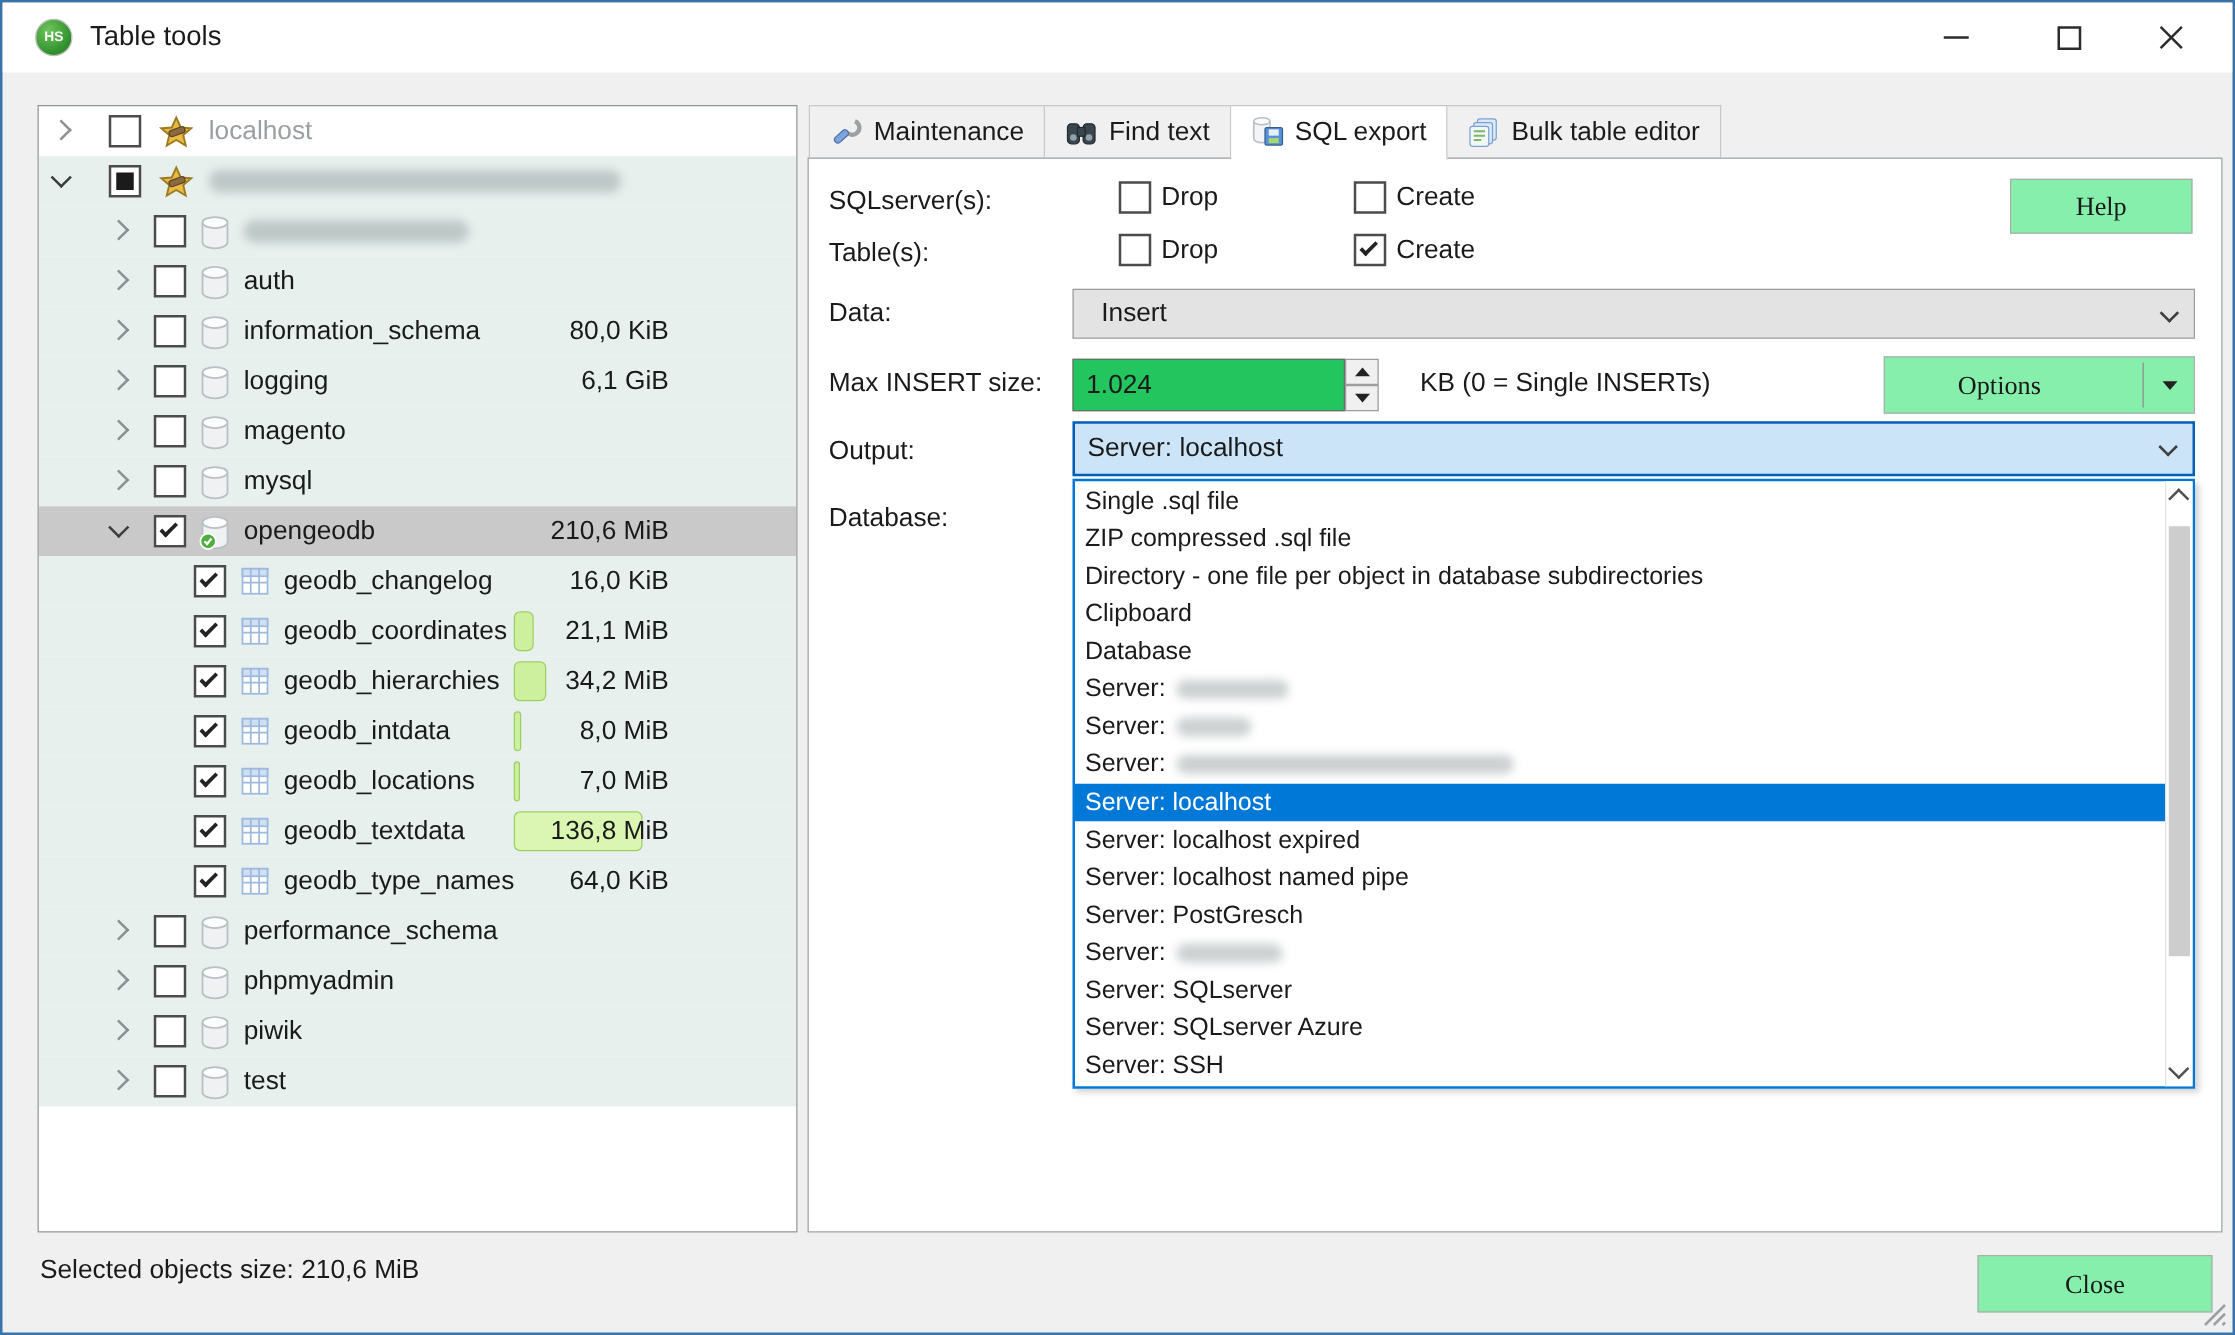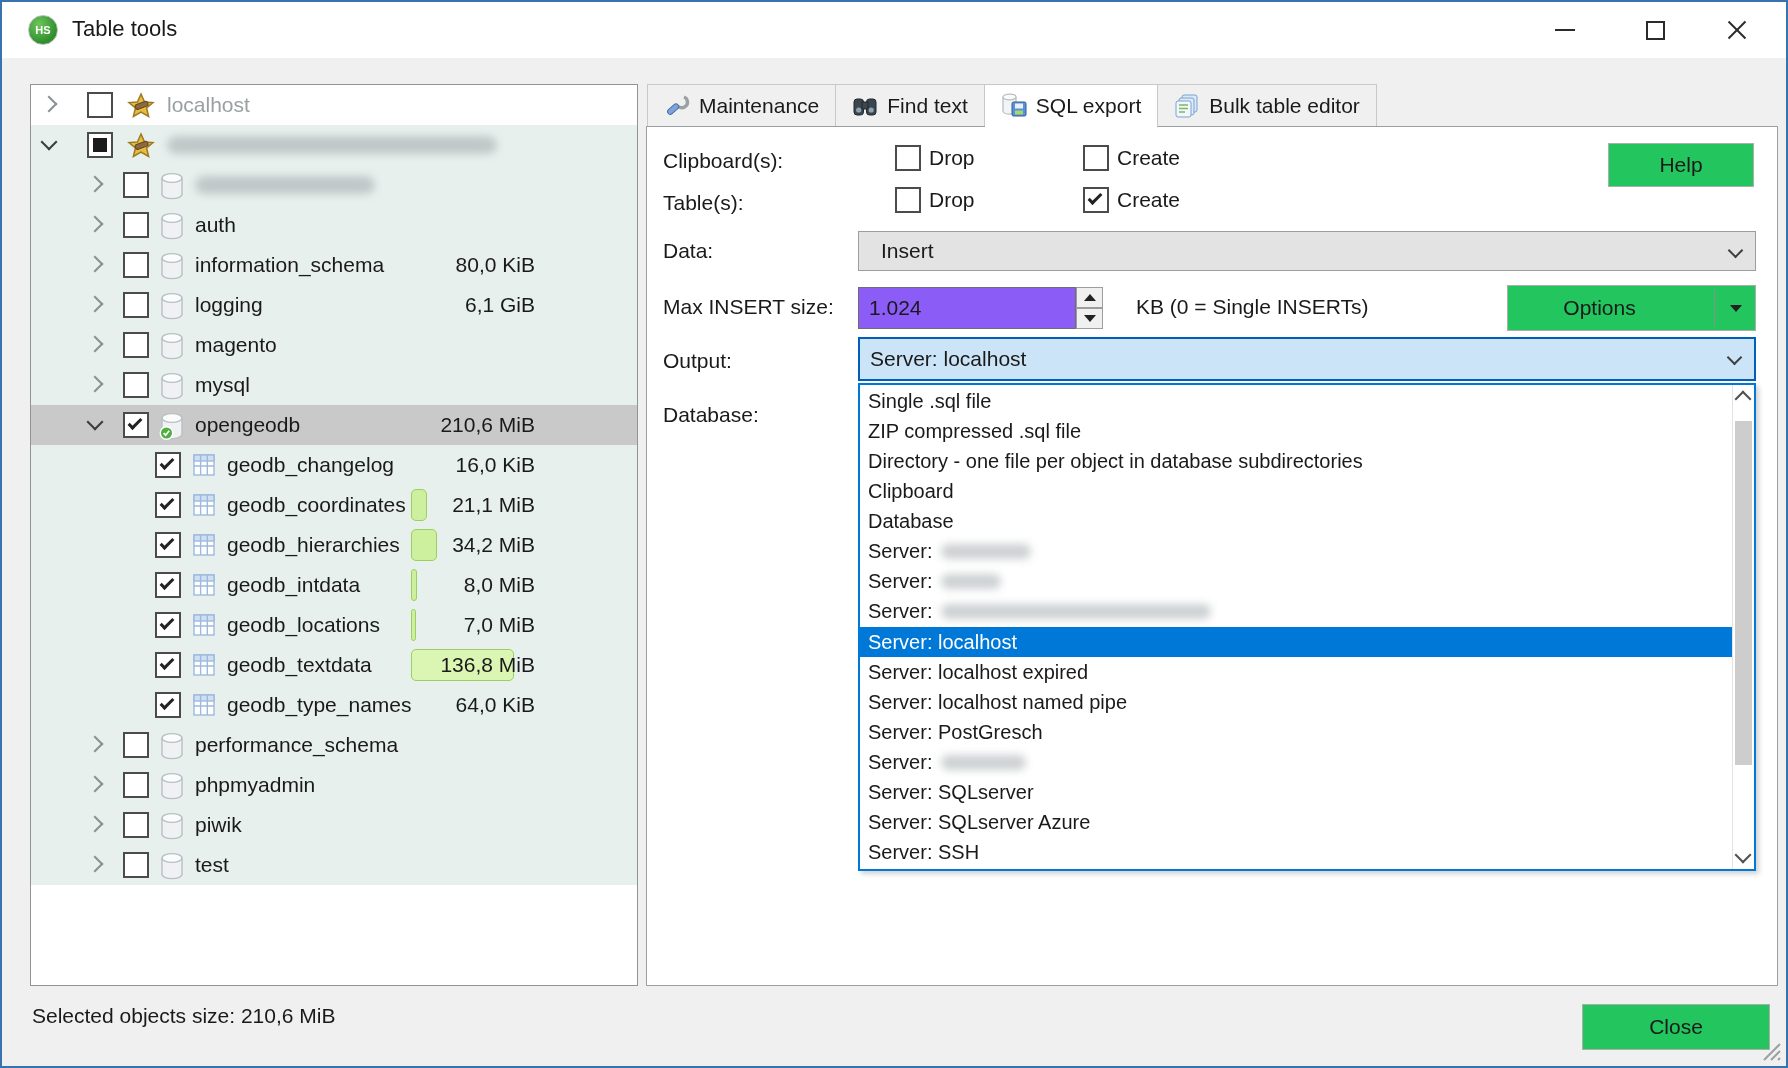--- a/index.html
+++ b/index.html
@@ -55,30 +55,30 @@
          background:#f0f0f0; border:1px solid #c8c8c8; border-left:none; height:43px; }
   .tab:first-child { border-left:1px solid #c8c8c8; }
   .tab.active { background:#ffffff; border-bottom:1px solid #ffffff; height:44px; position:relative; z-index:3; }
   .tab .ticon { width:26px; height:26px; flex:0 0 auto; }
 
   
   .right-panel { position:absolute; left:644px; top:124px; width:1132px; height:860px;
                  background:#ffffff; border:1px solid #9a9fa3; }
   .flabel { position:absolute; left:16px; font-size:21px; white-space:nowrap; }
   .fcheck { position:absolute; display:flex; align-items:center; gap:8px; font-size:21px;margin-left:36px; }
-  .btn { background:#22c55e; border:1px solid #adadad; font-size:21px; color:#1a1a1a;
-         display:flex; align-items:center; justify-content:center; font-family:Liberation Sans, sans-serif; }
+  .btn { background:#86efac; border:1px solid #adadad; font-size:21px; color:#1a1a1a;
+         display:flex; align-items:center; justify-content:center; font-family:Liberation Serif, serif; }
   .help-btn { position:absolute; left:961px; top:16px; width:146px; height:44px; }
   .combo { position:absolute; left:211px; width:898px; height:40px; background:#e3e3e3;
            border:1px solid #9d9d9d; font-size:21px; display:flex; align-items:center; padding:0 22px; }
   .combo .chev, .combo-out .chev { position:absolute; right:14px; top:13px; }
   .chev { display:inline-block; width:11px; height:11px; border-right:2px solid #3f3f3f; border-bottom:2px solid #3f3f3f; transform:rotate(45deg); }
   .combo-out { position:absolute; left:211px; top:210px; width:898px; height:44px; background:#cce4f7;
                border:2px solid #005fb8; font-size:21px; display:flex; align-items:center; padding:0 10px; }
-  .ins-input { position:absolute; left:211px; top:160px; width:218px; height:42px; background:#8b5cf6;
+  .ins-input { position:absolute; left:211px; top:160px; width:218px; height:42px; background:#22c55e;
                border:1px solid #6e6e6e; font-size:21px; display:flex; align-items:center; padding:0 10px; }
   .spinner { position:absolute; left:429px; top:160px; width:27px; height:42px; display:flex; flex-direction:column; }
   .spin-btn { flex:1; background:#f0f0f0; border:1px solid #9d9d9d; display:flex; align-items:center; justify-content:center; }
   .tri-up { width:0; height:0; border-left:6px solid transparent; border-right:6px solid transparent; border-bottom:7px solid #222; }
   .tri-dn { width:0; height:0; border-left:6px solid transparent; border-right:6px solid transparent; border-top:7px solid #222; }
   .kb-hint { position:absolute; left:489px; top:168px; font-size:21px; white-space:nowrap; }
   .options-btn { position:absolute; left:860px; top:158px; width:249px; height:46px; }
   .options-btn .sep { position:absolute; right:40px; top:4px; bottom:4px; width:1px; background:#8f8f8f; }
   .options-btn .tri-dn { position:absolute; right:13px; top:19px; }
 
@@ -414,21 +414,21 @@
             <rect x="5" y="5" width="15" height="17" rx="2" fill="#dce9f6" stroke="#7ba3cf"></rect>
             <rect x="2" y="8" width="15" height="16" rx="2" fill="#f2f7fc" stroke="#7ba3cf"></rect>
             <path d="M5 12h9M5 15.5h9M5 19h6" stroke="#7cb764" stroke-width="1.6"></path>
           </svg></span>
       <span>Bulk table editor</span>
     </div>
   </div>
 
   <div class="right-panel">
 
-    <div class="flabel" style="top:22px">Clipboard(s):</div>
+    <div class="flabel" style="top:22px">SQLserver(s):</div>
     <div class="fcheck" style="left:212px; top:18px">
       <span class="cb" style="position:static"></span>
       <span>Drop</span>
     </div>
     <div class="fcheck" style="left:400px; top:18px">
       <span class="cb" style="position:static"></span>
       <span>Create</span>
     </div>
 
     <div class="flabel" style="top:64px">Table(s):</div>

